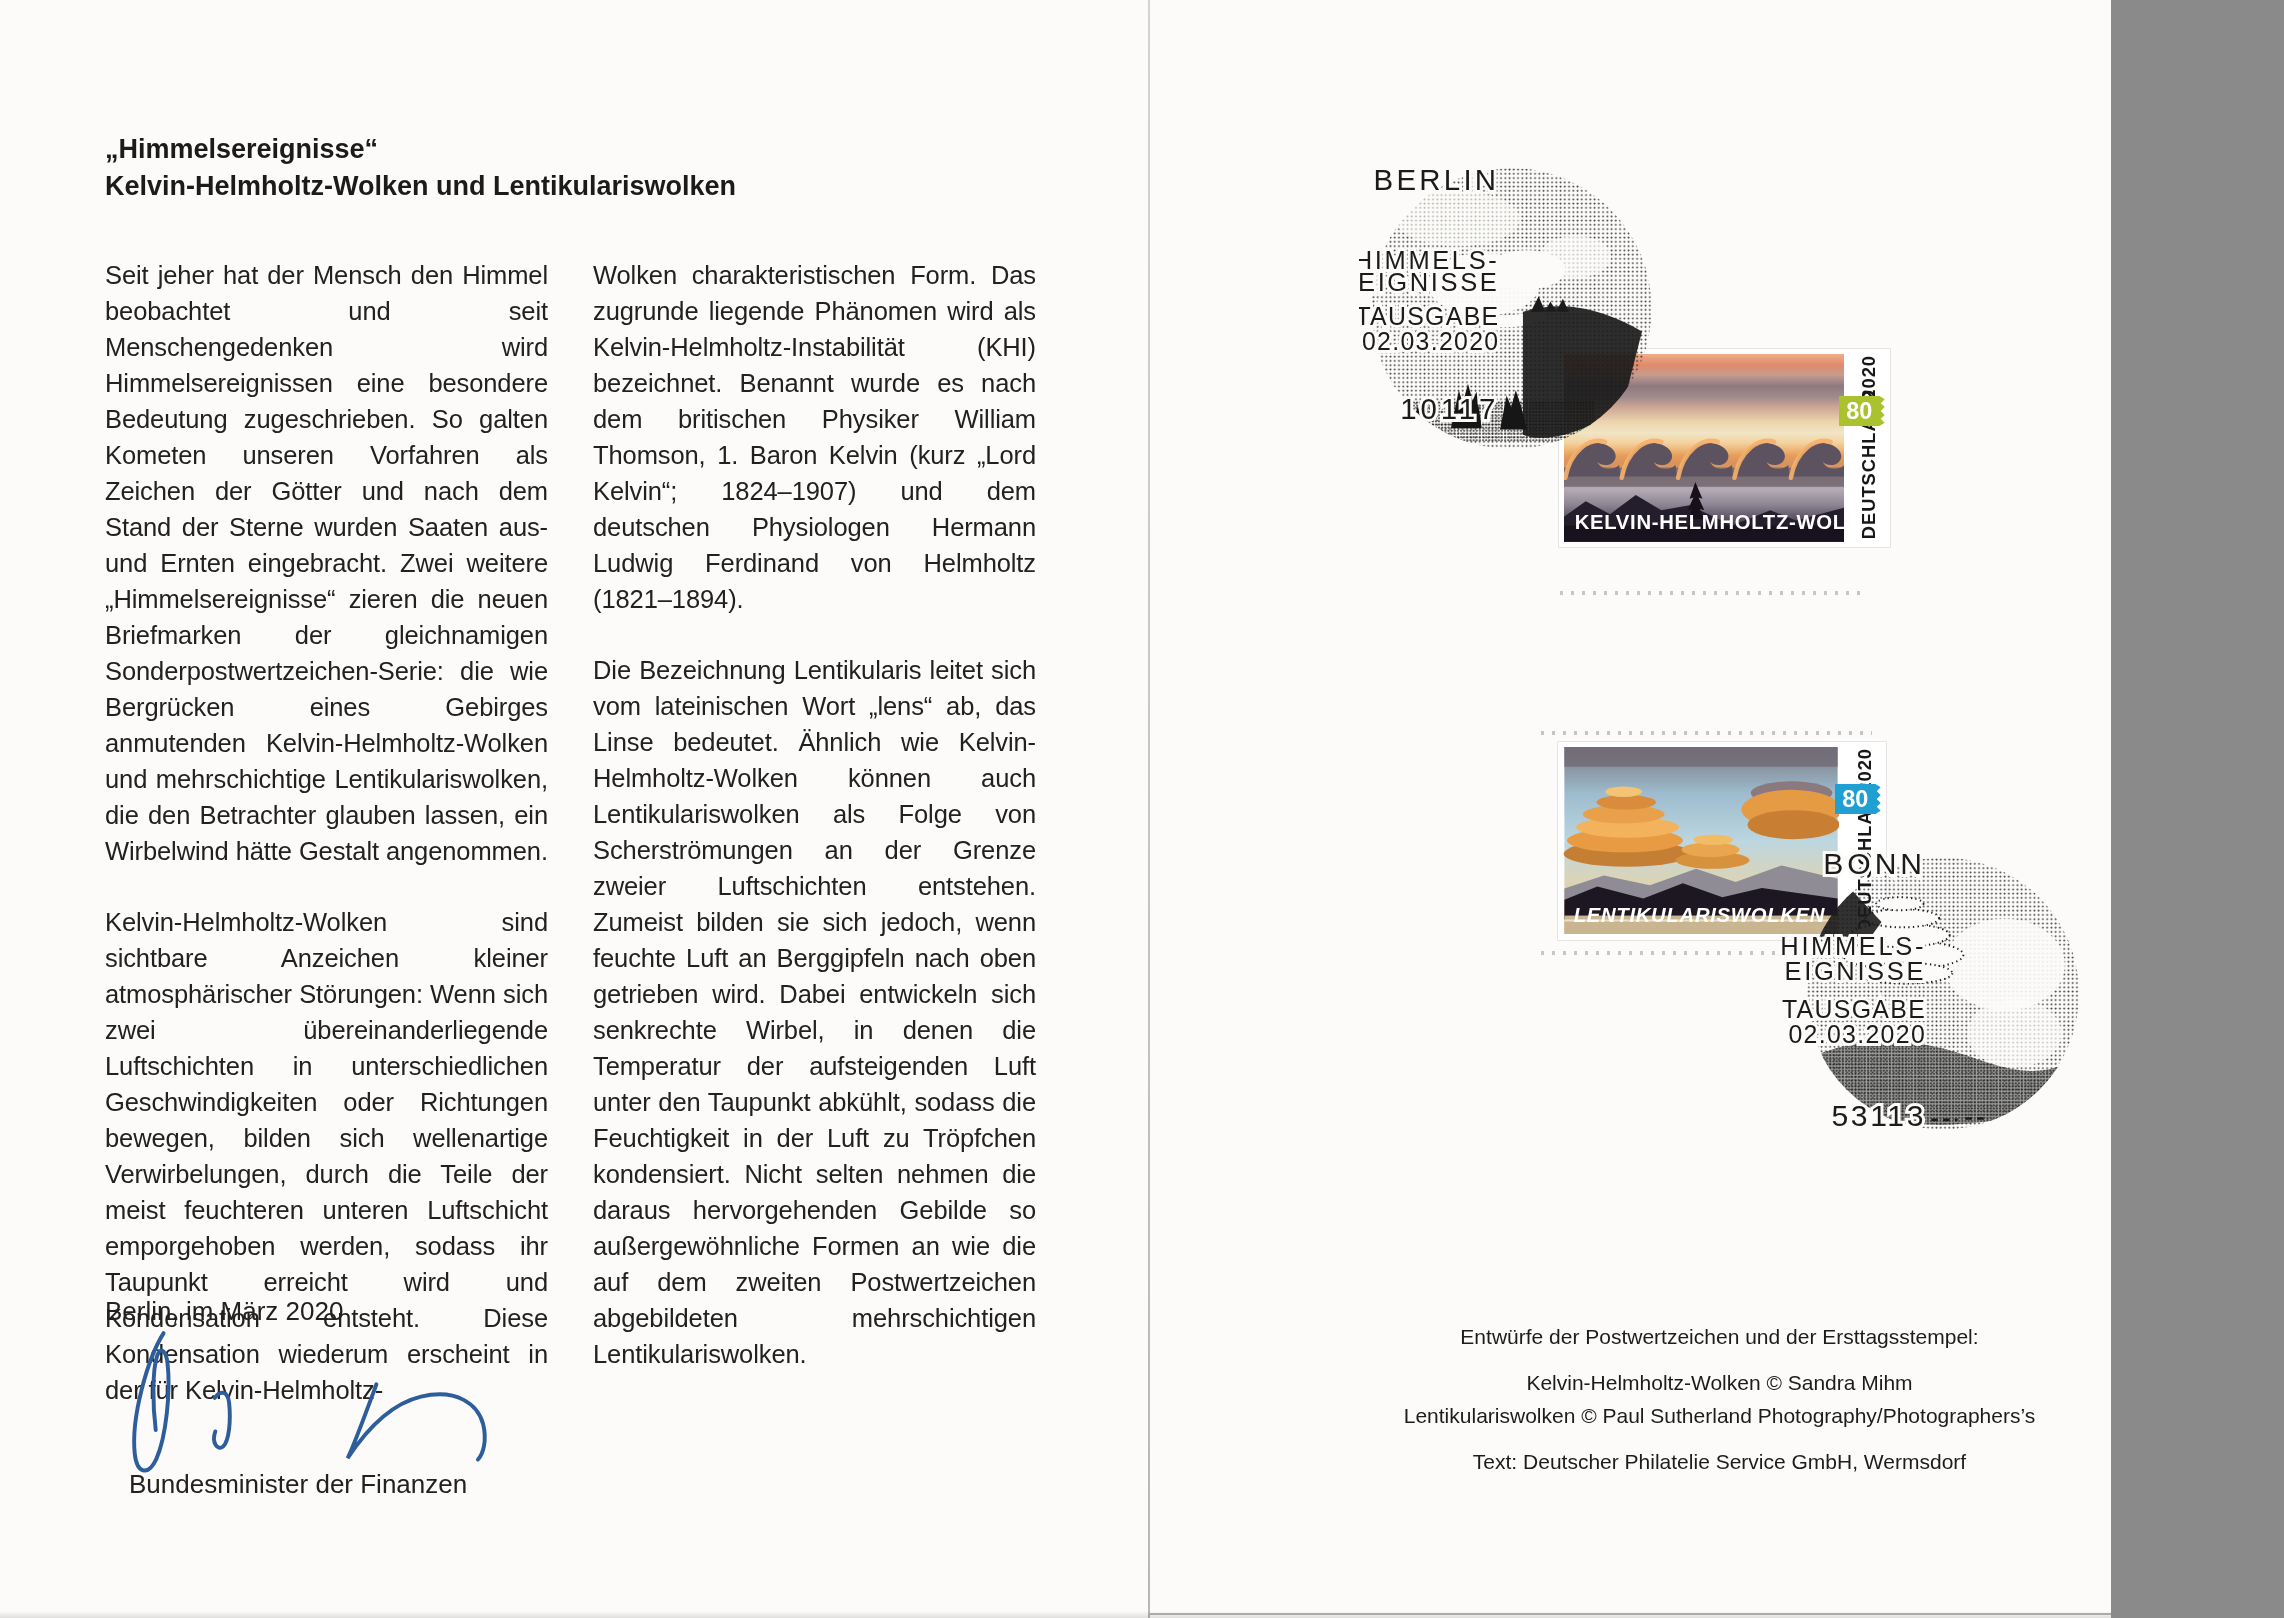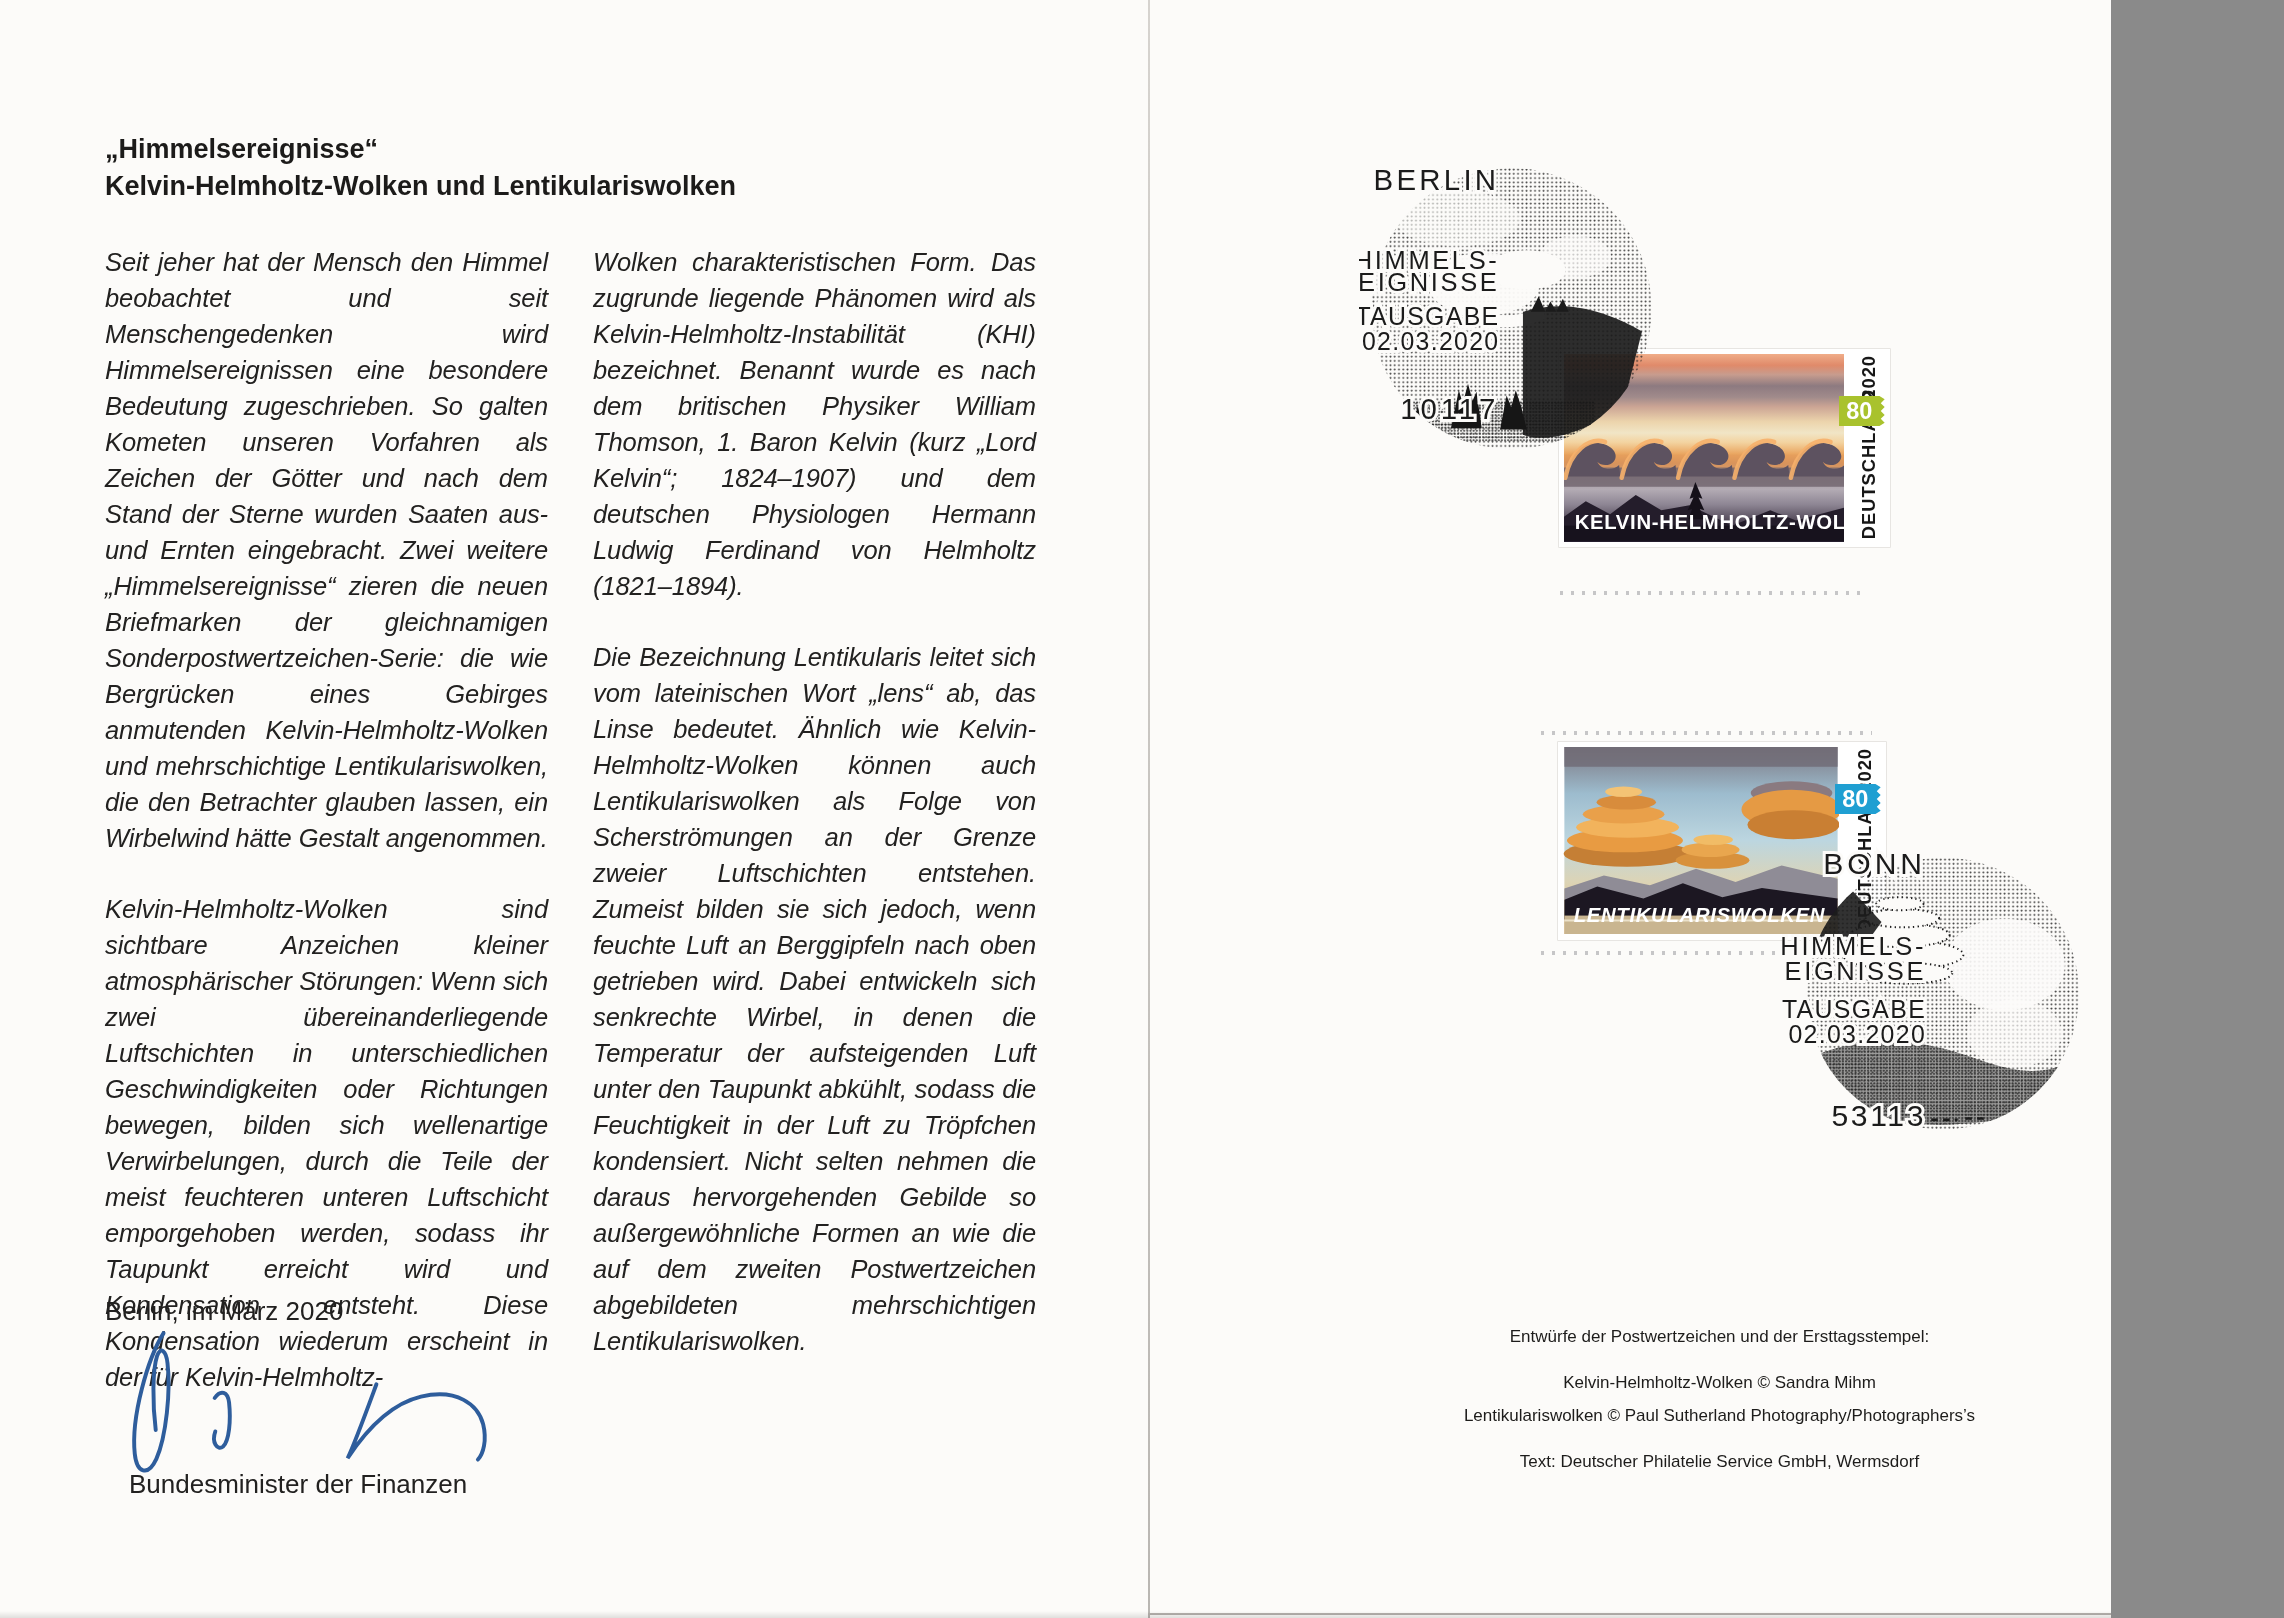--- a/index.html
+++ b/index.html
@@ -2,41 +2,41 @@
 <html style="font-size:10.5px"><head>
 <meta charset="utf-8">
 <style>
   html,body{margin:0;padding:0;background:#8a8a8a;}
   .sheet{position:relative;width:2111px;height:1619px;background:#fcfbf9;overflow:hidden;
          font-family:"Liberation Sans",sans-serif;color:#222120;}
   .abs{position:absolute;}
   
   .heading{left:105px;top:131px;width:786px;font-size:27px;font-weight:bold;line-height:37px;color:#1c1b1a;}
   .bodycol{top:241px;width:443px;font-size:25.5px;line-height:36px;text-align:justify;letter-spacing:-0.1px;}
-  .bodycol p{margin:3px 0 35px 0;font-style:italic;}
+  .bodycol p{margin:16px 0 35px 0;}
   .col1{left:105px;}
   .col2{left:593px;}
   .dateline{left:105px;top:1296px;font-size:26px;}
   .sig-title{left:105px;top:1469px;font-size:26px;margin-left:24px;}
   
   .stamp{background:#ffffff;box-shadow:0 0 0 0.7px rgba(90,85,80,.18);z-index:2;}
   .stamp .pic{position:absolute;left:5.2px;top:5.2px;bottom:5.2px;overflow:hidden;}
   .stamp .strip{position:absolute;right:0;top:5.2px;bottom:5.2px;width:41px;background:#fff;}
   .vtext{writing-mode:vertical-rl;transform:rotate(180deg);font-weight:bold;color:#171717;letter-spacing:1px;}
   .country{position:absolute;left:9.2px;bottom:2.6px;font-size:18.3px;}
   .year{position:absolute;left:9.2px;top:1.3px;font-size:18.3px;}
   .caption{position:absolute;left:10.5px;bottom:7.9px;font-size:20.3px;font-weight:bold;color:#ffffff;letter-spacing:0.7px;white-space:nowrap;}
   .badge{position:absolute;z-index:3;}
   .badge text{font-family:"Liberation Sans",sans-serif;font-size:36px;font-weight:bold;fill:#fff;}
   .perf{height:3.9px;background:repeating-linear-gradient(90deg,rgba(110,110,118,.38) 0 3.3px,transparent 3.3px 11px);z-index:1;}
   
   .postmark{z-index:5;}
   .pm-text{fill:#1b1b1b;stroke:#fcfbf9;stroke-width:9px;paint-order:stroke;font-family:"Liberation Sans",sans-serif;}
   
-  .credits{left:1179px;top:1320px;width:1081px;text-align:center;font-size:17px;line-height:33px;color:#1d1c1b;}
+  .credits{left:1179px;top:1320px;width:1081px;text-align:center;font-size:21px;line-height:33px;color:#1d1c1b;}
   .credits .gap{height:13px;}
   
   .fold{left:1148px;top:0;width:2px;height:1619px;background:linear-gradient(180deg,#d6d3cf,#b9b6b2);z-index:6;}
   .bottom-shade{left:0;right:0;bottom:0;height:7.9px;background:linear-gradient(180deg,rgba(0,0,0,0),rgba(0,0,0,0.13));z-index:6;}
   .bottom-line{left:1148px;right:0;bottom:3.9px;height:2px;background:#b5b1ad;z-index:6;}
 </style>
 </head>
 <body>
 
 <div class="sheet">

